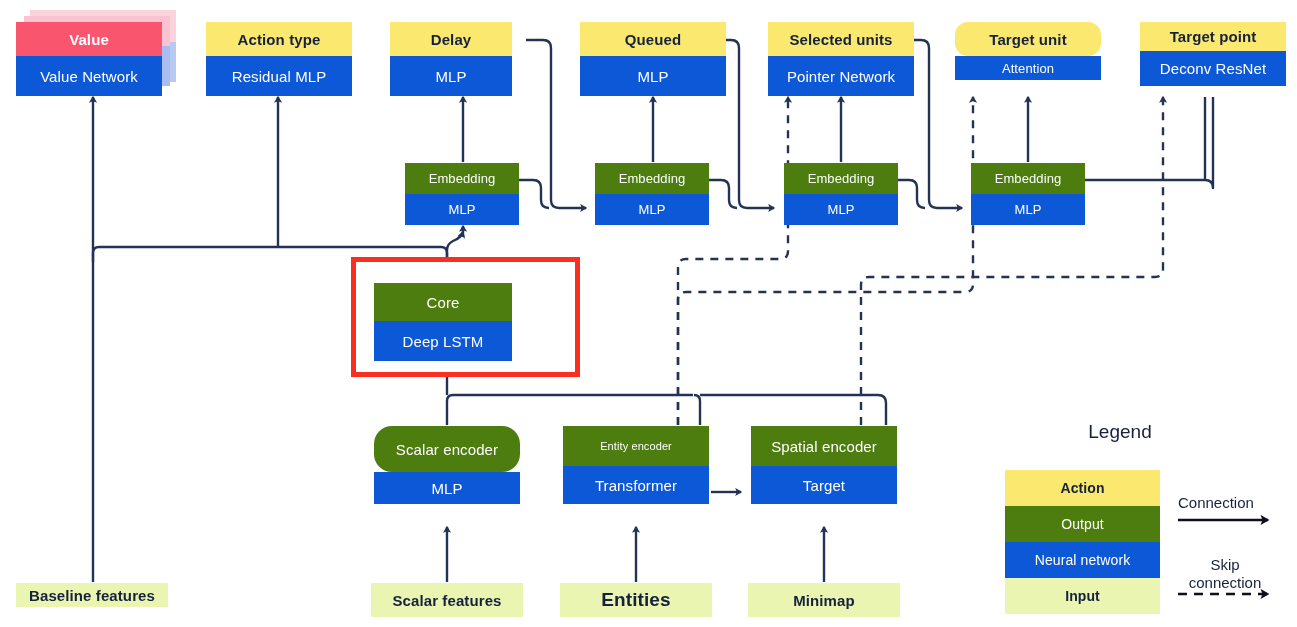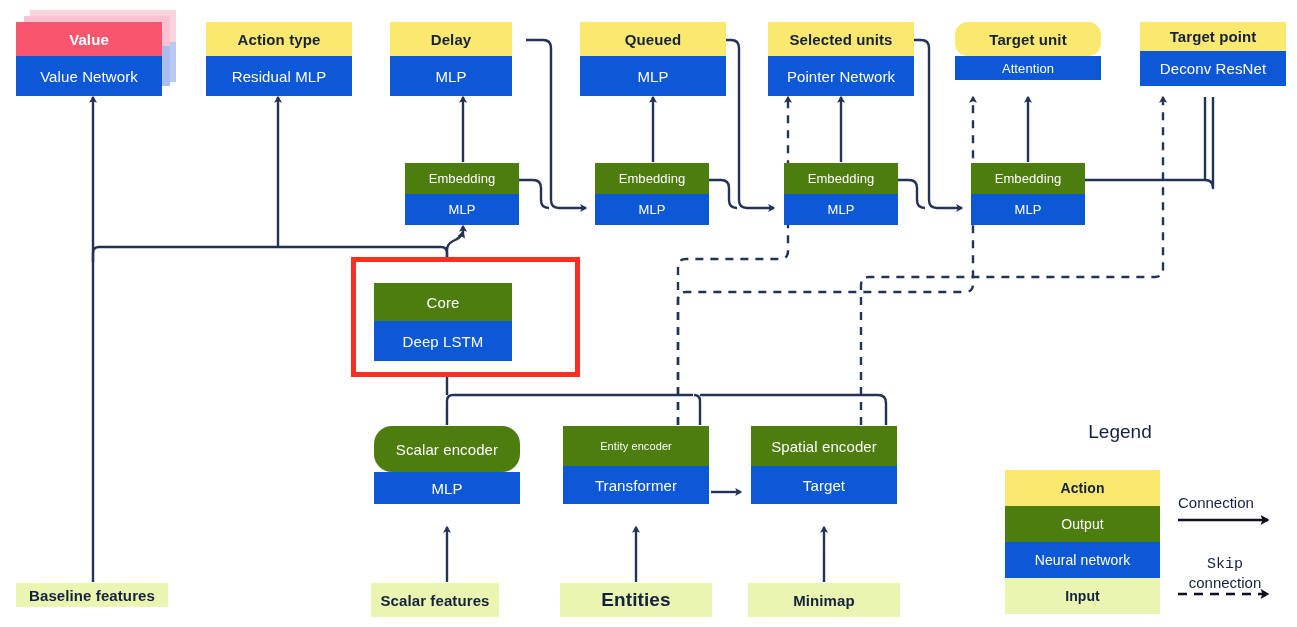--- a/index.html
+++ b/index.html
@@ -230,21 +230,21 @@
 
   <div class="node" style="left:751px;top:426px;width:146px;height:78px;">
     <div class="seg output" style="height:40px;font-size:15px;">Spatial encoder</div>
     <div class="seg nn" style="height:38px;font-size:15px;">Target</div>
   </div>
 
   <div class="node" style="left:16px;top:583px;width:152px;height:24px;">
     <div class="seg input" style="height:34px;font-size:15px;">Baseline features</div>
   </div>
 
-  <div class="node" style="left:371px;top:583px;width:128px;height:34px;">
+  <div class="node" style="left:371px;top:583px;width:152px;height:34px;">
     <div class="seg input" style="height:34px;font-size:15px;">Scalar features</div>
   </div>
 
   <div class="node" style="left:560px;top:583px;width:152px;height:34px;">
     <div class="seg input" style="height:34px;font-size:19px;">Entities</div>
   </div>
 
   <div class="node" style="left:748px;top:583px;width:152px;height:34px;">
     <div class="seg input" style="height:34px;font-size:15px;">Minimap</div>
   </div>
@@ -253,21 +253,21 @@
 
   <div class="node" style="left:1005px;top:470px;width:155px;height:144px;">
     <div class="seg action legend-row" style="height:36px;">Action</div>
     <div class="seg output legend-row" style="height:36px;">Output</div>
     <div class="seg nn legend-row" style="height:36px;">Neural network</div>
     <div class="seg input legend-row" style="height:36px;">Input</div>
   </div>
 
   <div class="legend-label" style="left:1178px;top:494px;width:190px;text-align:left;">Connection</div>
 
-  <div class="legend-label" style="left:1178px;top:556px;width:94px;text-align:center;font-family:Liberation Mono, monospace;">Skip</div>
+  <div class="legend-label" style="left:1178px;top:556px;width:94px;text-align:center;">Skip</div>
   <div class="legend-label" style="left:1172px;top:574px;width:106px;text-align:center;">connection</div>
 
   <svg id="legend-arrows" style="left:1176px;top:506px;width:110px;height:100px;" viewBox="0 0 110 100">
     <g fill="none" stroke="#0f0f1e" stroke-width="2.6">
       <path d="M2,14 L92,14" marker-end="url(#ahL)"></path>
       <path d="M2,88 L92,88" stroke-dasharray="9 7" marker-end="url(#ahL)"></path>
     </g>
   </svg>
 
 </div>

